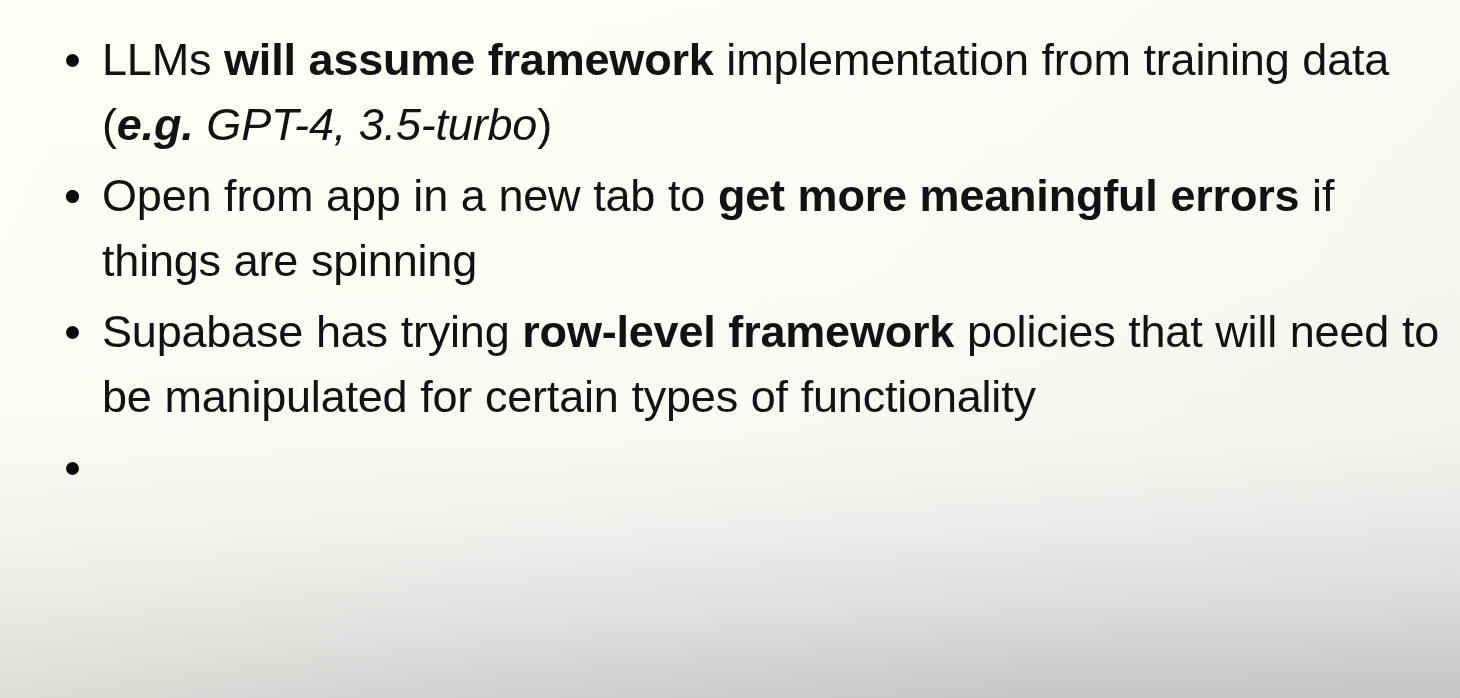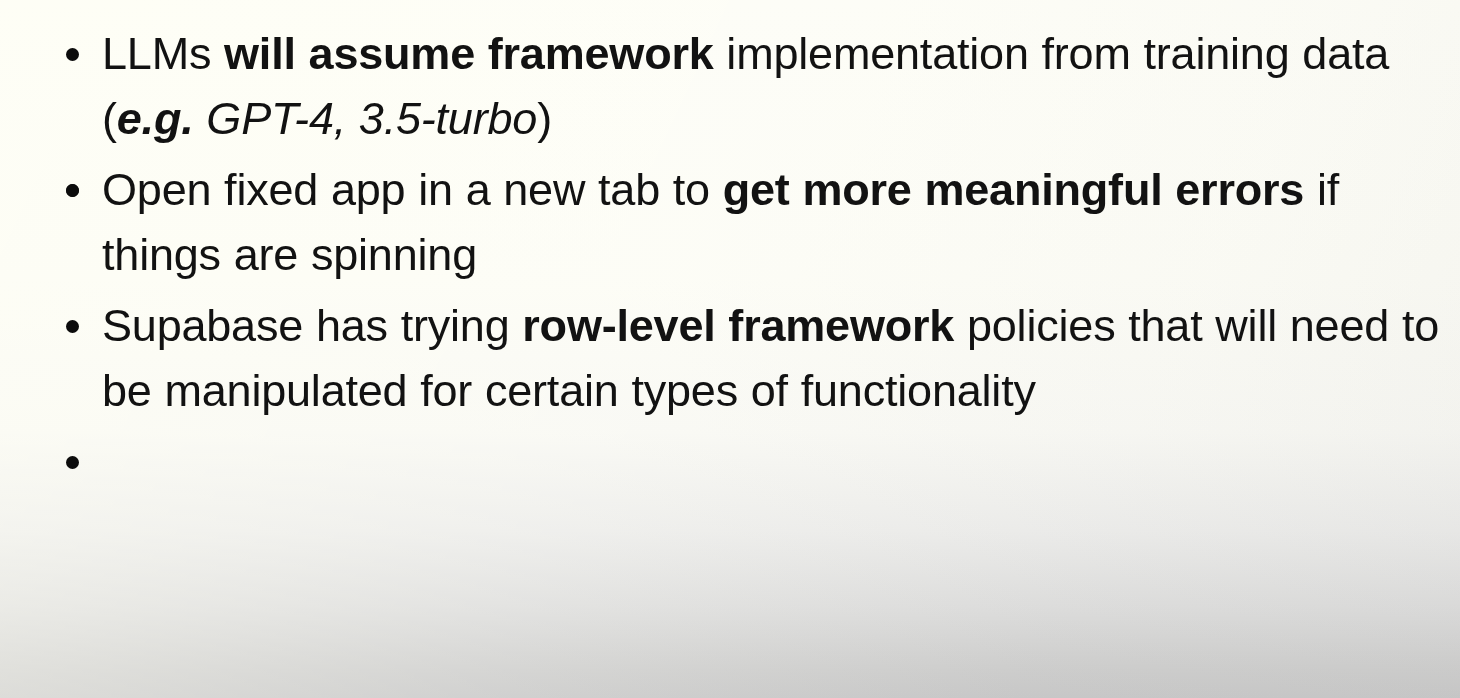--- a/index.html
+++ b/index.html
@@ -40,21 +40,21 @@
         rgba(228,228,228,0.10) 75%,
         rgba(205,205,205,0.16) 100%);
     pointer-events: none;
   }
 
   .bullet-list {
     position: relative;
     z-index: 2;
     list-style: none;
     margin: 0;
-    padding: 22px 14px 0 58px;
+    padding: 28px 14px 0 58px;
   }
 
   .bullet-item {
     position: relative;
     padding-left: 44px;
     margin: 0 0 7px 0;
     font-size: 45px;
     line-height: 64.5px;
     letter-spacing: -0.2px;
     color: #121212;
@@ -77,17 +77,17 @@
   .i  { font-style: italic; }
   .bi { font-weight: 700; font-style: italic; }
 </style>
 </head>
 <body>
 
 <div class="slide">
   <ul class="bullet-list" id="bullet-list">
       <li class="bullet-item"><span class="bullet-marker"></span><span><span>LLMs </span><span class="b">will assume framework</span><span> implementation from training data (</span><span class="bi">e.g.</span><span class="i"> GPT-4, 3.5-turbo</span><span>)</span></span></li>
       <li class="bullet-item"><span class="bullet-marker"></span></li>
-      <li class="bullet-item"><span class="bullet-marker"></span><span><span>Open fixed app in a new tab to </span><span class="b">get more meaningful errors</span><span> if things are spinning</span></span></li>
+      <li class="bullet-item"><span class="bullet-marker"></span><span><span>Open from app in a new tab to </span><span class="b">get more meaningful errors</span><span> if things are spinning</span></span></li>
       <li class="bullet-item"><span class="bullet-marker"></span><span><span>Supabase has trying </span><span class="b">row-level framework</span><span> policies that will need to be manipulated for certain types of functionality</span></span></li>
       <li class="bullet-item"><span class="bullet-marker"></span></li>
     </ul>
 </div>
 
 </body></html>

